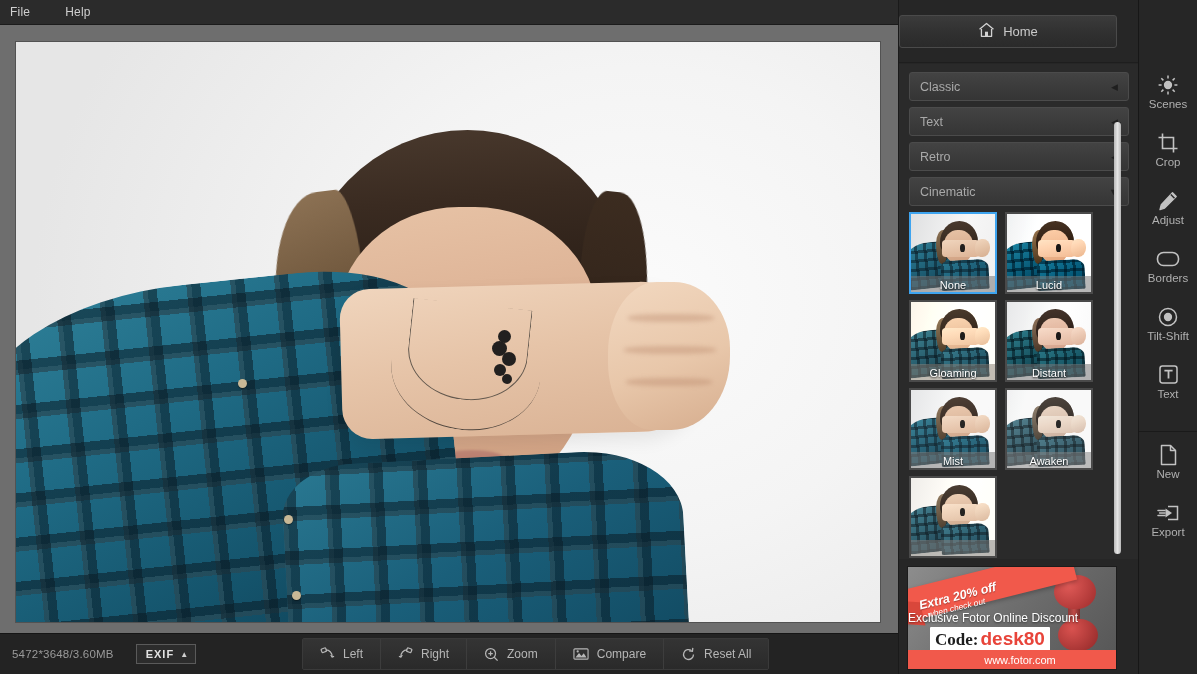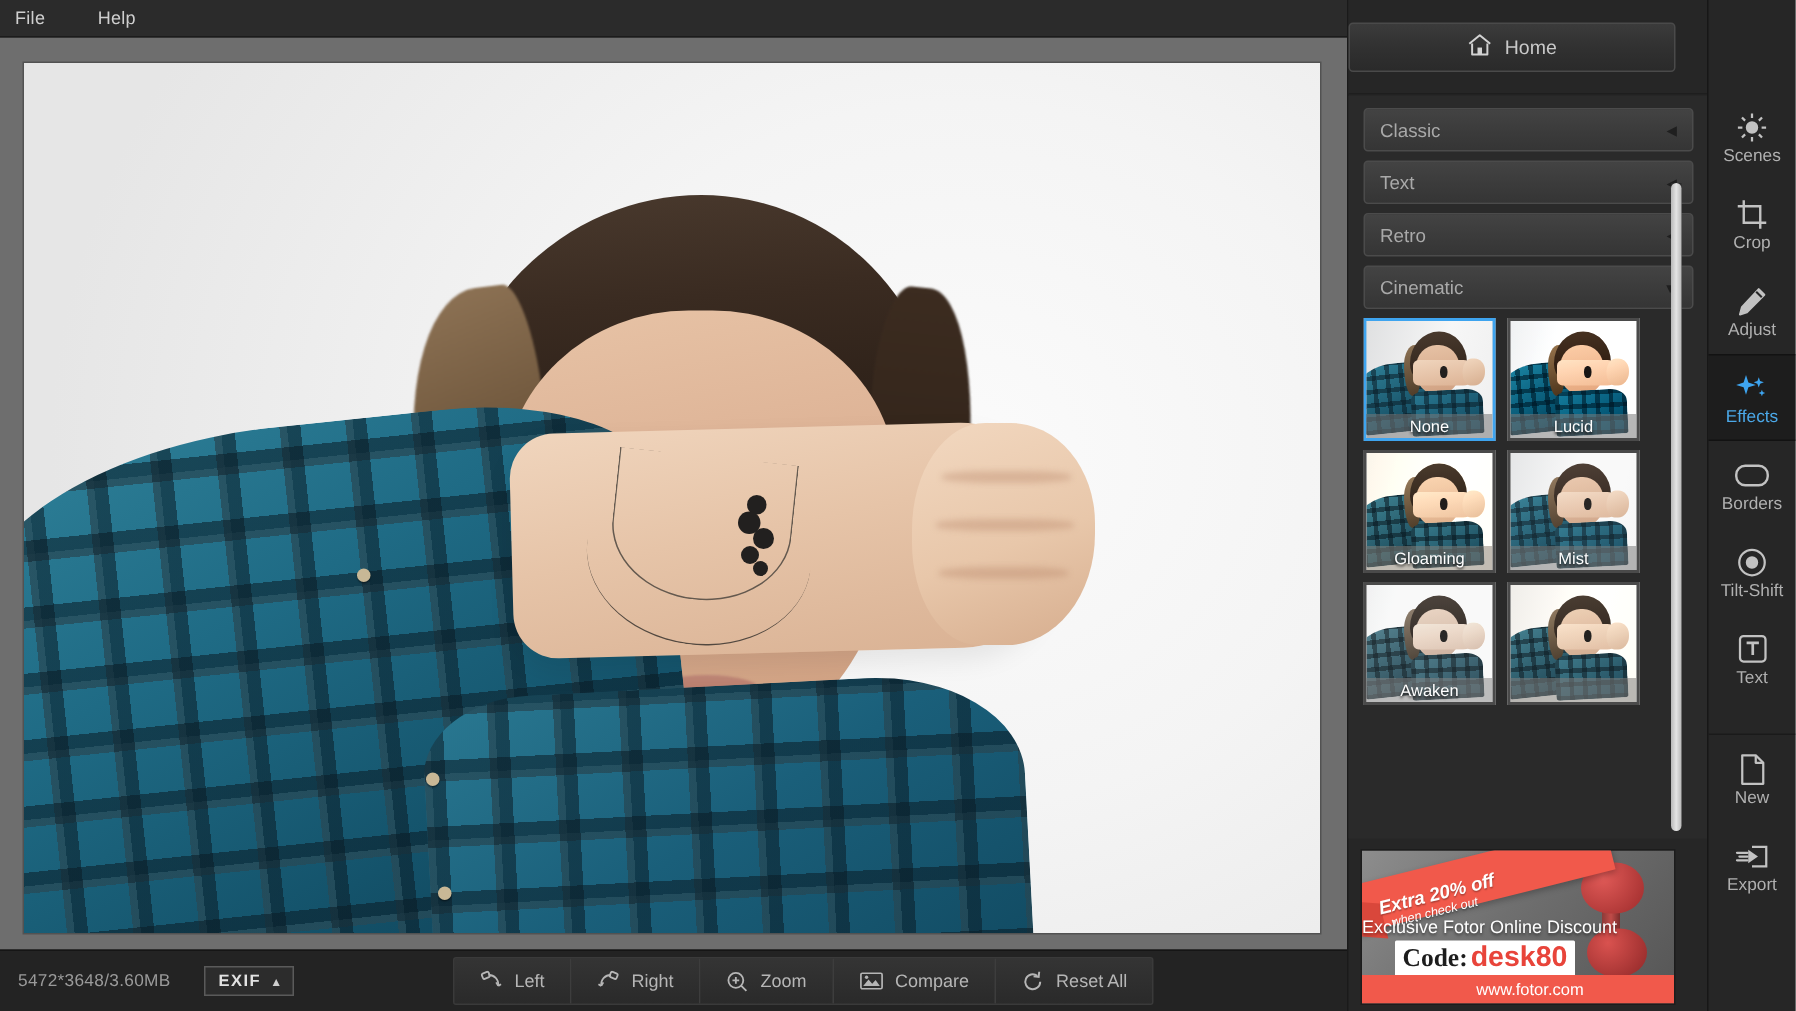--- a/index.html
+++ b/index.html
@@ -578,20 +578,35 @@
               <div class="m-face"></div>
               <div class="m-shirt2"></div>
             <div class="m-arm"></div>
               <div class="m-fist"></div>
               <div class="m-tat"></div>
               <div class="m-strip"></div>
           </div>
           <div class="tlabel">Gloaming</div>
         </div>
 
+        <div class="thumb">
+          <div class="mini f-distant">
+            <div class="m-bg"></div>
+              <div class="m-shirt"></div>
+              <div class="m-hairside"></div>
+            <div class="m-hair"></div>
+              <div class="m-face"></div>
+              <div class="m-shirt2"></div>
+            <div class="m-arm"></div>
+              <div class="m-fist"></div>
+              <div class="m-tat"></div>
+              <div class="m-strip"></div>
+          </div>
+          <div class="tlabel">Distant</div>
+        </div>
 
         <div class="thumb">
           <div class="mini f-mist">
             <div class="m-bg"></div>
               <div class="m-shirt"></div>
               <div class="m-hairside"></div>
             <div class="m-hair"></div>
               <div class="m-face"></div>
               <div class="m-shirt2"></div>
             <div class="m-arm"></div>
@@ -686,30 +701,20 @@
     <div class="rail-item">
       <span class="rail-icon">
         <svg width="22" height="22" viewBox="0 0 22 22" fill="none" stroke="#c2c2c2" stroke-width="1.4" stroke-linejoin="round">
           <path d="M15.5 2.8 L19.2 6.5 L7.6 18.1 L3 19.6 L4.3 14.8 Z" fill="#c2c2c2"></path>
           <path d="M13.8 4.5 L17.5 8.2" stroke="#262626"></path>
         </svg>
       </span>
       <span>Adjust</span>
     </div>
 
-    <div class="rail-item active">
-      <span class="rail-icon">
-        <svg width="24" height="22" viewBox="0 0 24 22" fill="#3ea4ef">
-          <path d="M8 2 L9.6 7 L14.6 8.6 L9.6 10.2 L8 15.2 L6.4 10.2 L1.4 8.6 L6.4 7 Z"></path>
-          <path d="M16.5 3.5 L17.4 6 L19.9 6.9 L17.4 7.8 L16.5 10.3 L15.6 7.8 L13.1 6.9 L15.6 6 Z"></path>
-          <path d="M18.6 11.8 L19.2 13.4 L20.8 14 L19.2 14.6 L18.6 16.2 L18 14.6 L16.4 14 L18 13.4 Z"></path>
-        </svg>
-      </span>
-      <span>Effects</span>
-    </div>
 
     <div class="rail-item">
       <span class="rail-icon">
         <svg width="24" height="18" viewBox="0 0 24 18" fill="none" stroke="#c2c2c2" stroke-width="1.6">
           <rect x="1.5" y="2.5" width="21" height="13" rx="6"></rect>
         </svg>
       </span>
       <span>Borders</span>
     </div>
 

